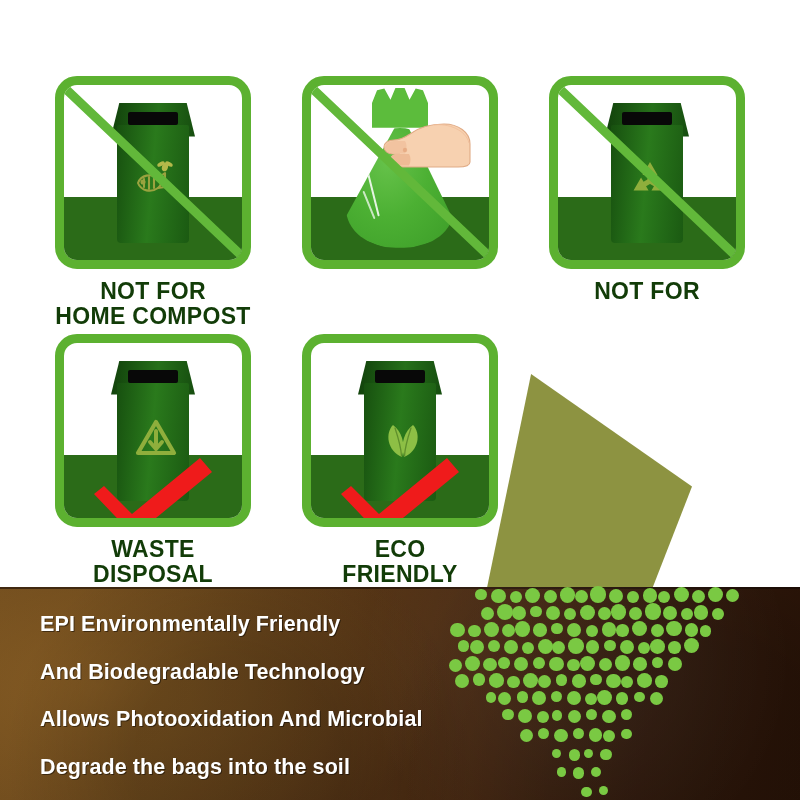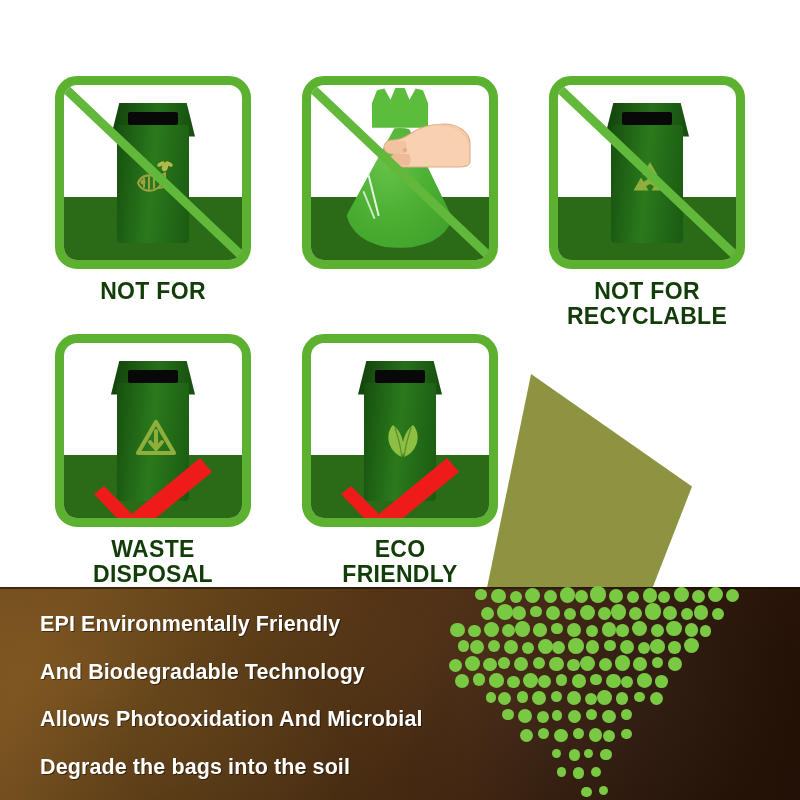--- a/index.html
+++ b/index.html
@@ -178,20 +178,21 @@
                 <ellipse cx="29" cy="7" rx="4" ry="2" transform="rotate(-28 29 7)"></ellipse>
                 <ellipse cx="37" cy="7" rx="4" ry="2" transform="rotate(28 37 7)"></ellipse>
               </g>
             </svg>
           </div>
         </div>
         <div class="slash"></div>
       </div>
       <div class="icon-label">
         <span>NOT FOR</span>
+        <span class="l2">HOME COMPOST</span>
       </div>
     </div>
 
     <div class="icon-cell" style="left:285px;top:40px;">
       <div class="icon-frame">
         <div class="ground"></div>
         <div class="bag-wrap">
           <div class="bag-body">
             <div class="bag-tie"></div>
             <div class="bag-tie2"></div>
@@ -226,21 +227,20 @@
                 <path d="M24 5 L31.5 18 L26.5 18 L26.5 25 L21.5 25 L21.5 18 L16.5 18 Z" transform="rotate(120 24 24)"></path>
                 <path d="M24 5 L31.5 18 L26.5 18 L26.5 25 L21.5 25 L21.5 18 L16.5 18 Z" transform="rotate(240 24 24)"></path>
               </g>
             </svg>
           </div>
         </div>
         <div class="slash"></div>
       </div>
       <div class="icon-label">
         <span>NOT FOR</span>
-        <span class="l2">RECYCLABLE</span>
       </div>
     </div>
 
     <div class="icon-cell" style="left:285px;top:298px;">
       <div class="icon-frame">
         <div class="ground"></div>
         <div class="bin">
           <div class="bin-lid">
             <div class="bin-slot"></div>
           </div>

